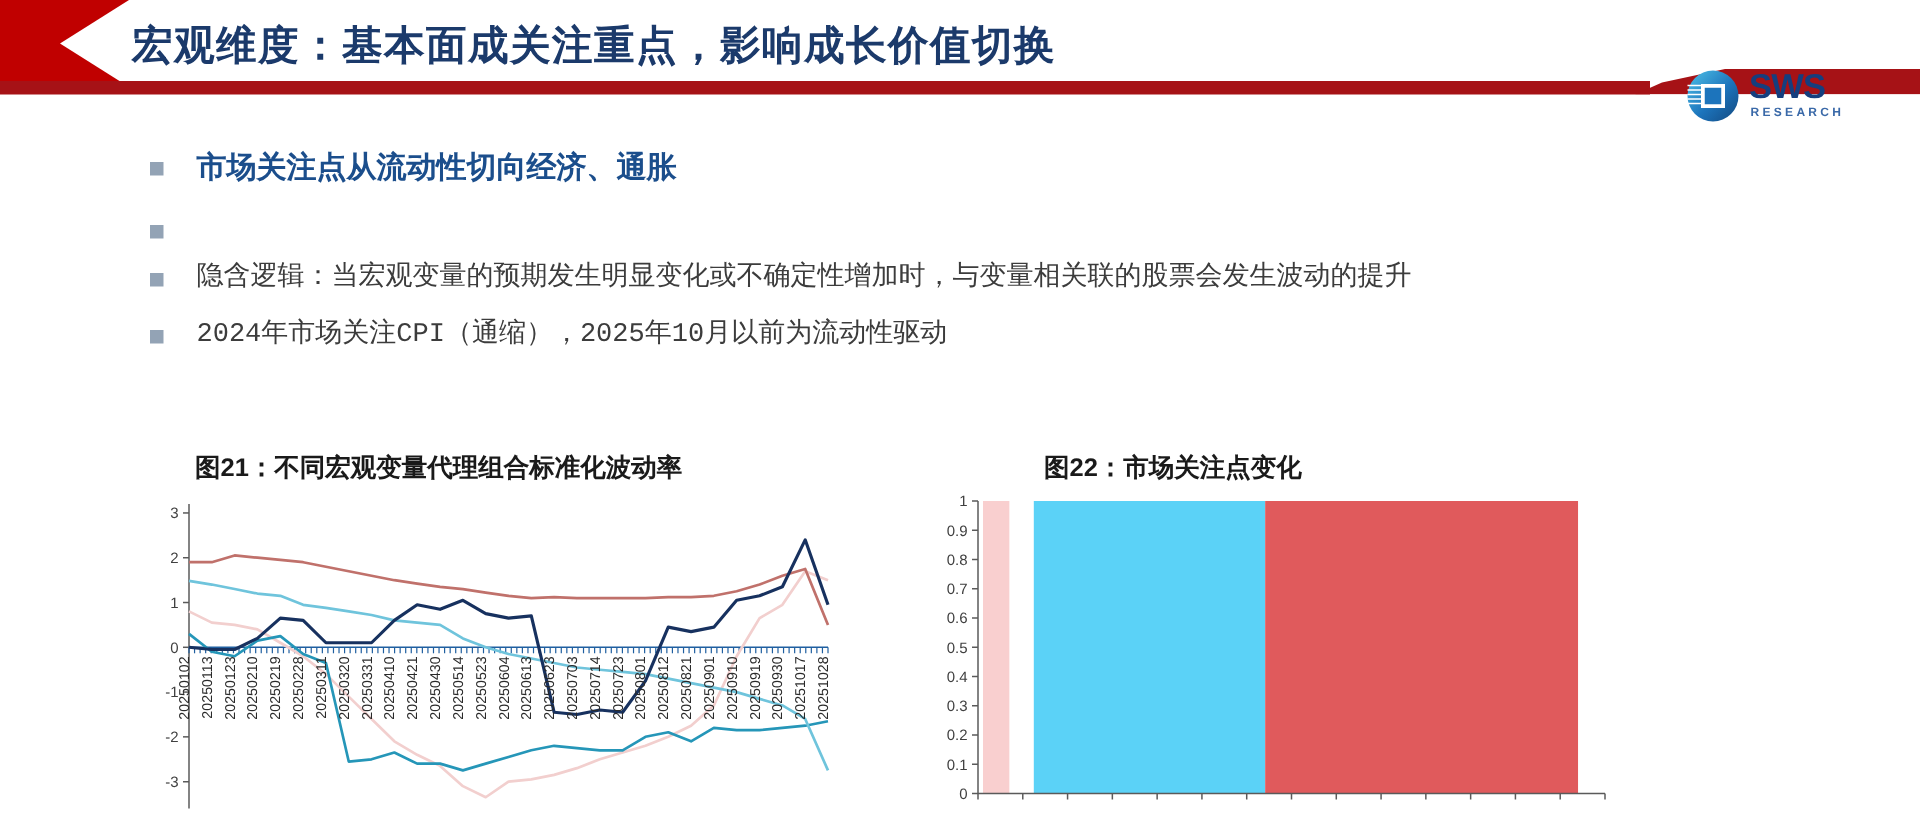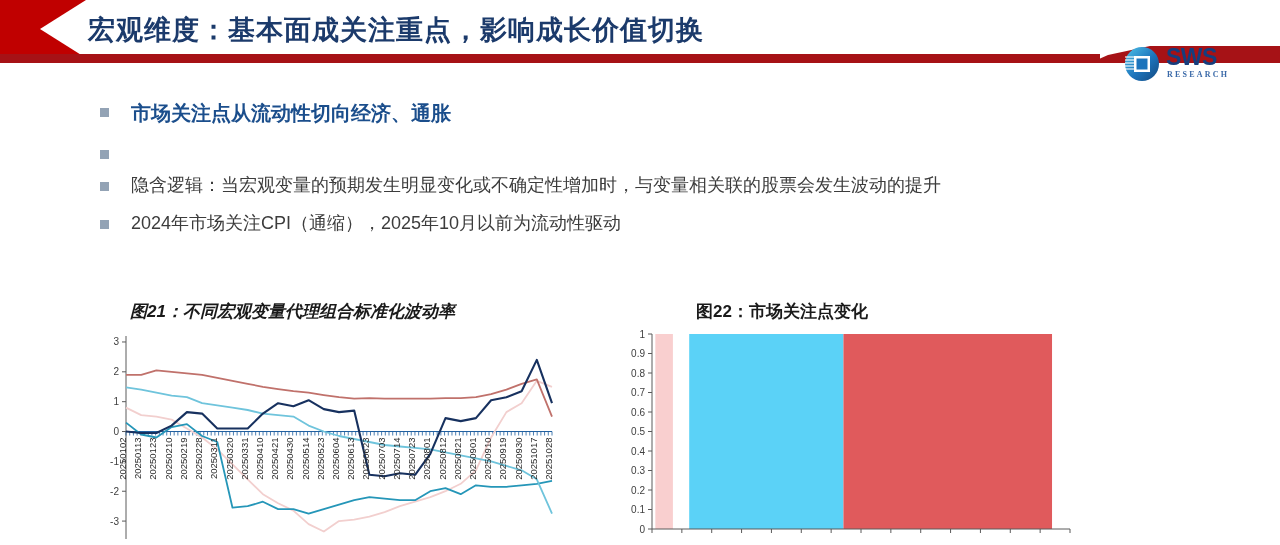--- a/index.html
+++ b/index.html
@@ -36,44 +36,44 @@
   .logo{position:absolute;left:1122px;top:8px;width:146px;height:42px;margin-top:36px;}
   .logo-mark{position:absolute;left:0;top:1px;width:40px;height:38px;}
   .logo-text{
     position:absolute;left:44px;top:2px;
     font-size:23px;font-weight:bold;color:#153E7E;letter-spacing:-0.5px;
     font-family:"Liberation Sans",sans-serif;line-height:23px;
   }
   .logo-sub{
     position:absolute;left:45px;top:26px;
     font-size:8px;font-weight:bold;color:#3A69A8;letter-spacing:2.2px;
-    font-family:Liberation Serif, serif;
+    font-family:Liberation Sans, sans-serif;
   }
 
   
   .bullets{position:absolute;left:100px;top:100px;width:1120px;}
   .bullet-row{display:flex;align-items:flex-start;margin-bottom:14px;}
   .bullet-sq{
     width:9px;height:9px;background:#93A3B5;flex:0 0 auto;margin-top:9px;margin-right:22px;
   }
   .bullet-row.lvl1 .bullet-sq{margin-top:8px;}
   .bullet-text{
     font-size:18px;color:#3C3C3C;line-height:1.35;
-    font-family:Liberation Sans, sans-serif;
+    font-family:Liberation Mono, monospace;
   }
   .bullet-row.lvl1 .bullet-text{
     font-size:20px;font-weight:bold;color:#1B4E8C;
   }
 
   
   .chart-title{
     position:absolute;font-size:17px;font-weight:bold;color:#1A1A1A;white-space:nowrap;
     font-family:"Liberation Sans","DejaVu Sans",sans-serif;
   }
-  #chart21-title{left:130px;top:300px;font-style:italic;}
+  #chart21-title{left:130px;top:300px;}
   #chart22-title{left:696px;top:300px;}
 
   
   .chart-panel{position:absolute;background:#ffffff;}
   #chart21{left:88px;top:328px;width:470px;height:217px;}
   #chart22{left:622px;top:328px;width:460px;height:217px;}
 </style>
 </head>
 <body>
 

